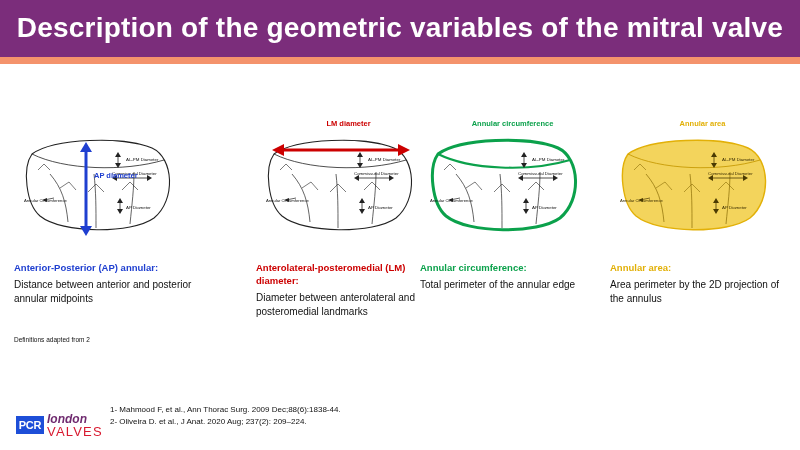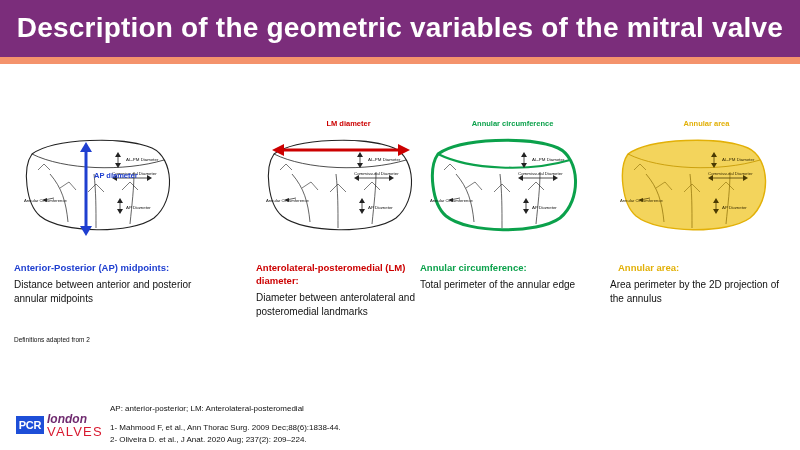--- a/index.html
+++ b/index.html
@@ -91,21 +91,21 @@
   .desc {
     margin-top: 3px;
     font-size: 10px;
     color: #111111;
     line-height: 1.45;
   }
 
   .c-ap  { color: #1F3FD0; }
   .c-lm  { color: #CC0000; }
   .c-ac  { color: #0BA14B; }
-  .c-aa  { color: #E2B007; margin-left: 8px; }
+  .c-aa  { color: #E2B007; }
 
   
   .adapted {
     position: absolute;
     top: 336px;
     left: 14px;
     font-size: 6.5px;
     color: #111111;
   }
 
@@ -206,21 +206,21 @@
           <line x1="106" y1="70" x2="106" y2="82" stroke="#222222" stroke-width="0.8"></line>
           <polygon points="106,68 103,73 109,73" fill="#222222"></polygon>
           <polygon points="106,84 103,79 109,79" fill="#222222"></polygon>
           <text x="112" y="79" font-size="4.4" fill="#111111" font-family="Liberation Sans, sans-serif">AP Diameter</text>
           <line x1="72" y1="18" x2="72" y2="100" stroke="#1F3FD0" stroke-width="3"></line>
           <polygon points="72,12 66,22 78,22" fill="#1F3FD0"></polygon>
           <polygon points="72,106 66,96 78,96" fill="#1F3FD0"></polygon>
           <text x="80" y="48" font-size="7.5" font-weight="bold" fill="#1F3FD0" font-family="Liberation Sans, sans-serif">AP diameter</text>
         </svg>
       </div>
-      <div class="term c-ap">Anterior-Posterior (AP) midpoints:</div>
+      <div class="term c-ap">Anterior-Posterior (AP) annular:</div>
       <div class="desc">Distance between anterior and posterior annular midpoints</div>
     </div>
 
     <div class="col col-1">
       <div class="fig-label c-lm">LM diameter</div>
       <div class="fig-box">
         <svg width="185" height="112" viewBox="0 0 185 112">
           <path d="M18,24 C40,8 110,6 138,18 C160,28 162,70 140,88 C118,104 48,104 26,86 C12,74 8,38 18,24 Z" fill="#ffffff" stroke="#222222" stroke-width="1.1"></path>
           <path d="M18,24 C50,40 110,42 150,30" fill="none" stroke="#222222" stroke-width="0.8"></path>
           <path d="M36,44 C48,58 52,72 54,92" fill="none" stroke="#222222" stroke-width="0.7"></path>
@@ -320,18 +320,17 @@
 
   <div class="adapted">Definitions adapted from 2</div>
 
   <div class="logo">
     <div class="logo-pcr">PCR</div>
     <div class="logo-london">london</div>
     <div class="logo-valves">VALVES</div>
   </div>
 
   <div class="refs">
-    <div class="abbrev">AP: anterior-posterior; LM: Anterolateral-posteromedial</div>
     <div class="ref-line">1- Mahmood F, et al., Ann Thorac Surg. 2009 Dec;88(6):1838-44.</div>
     <div class="ref-line">2- Oliveira D. et al., J Anat. 2020 Aug; 237(2): 209–224.</div>
   </div>
 
 </div>
 
 </body></html>

